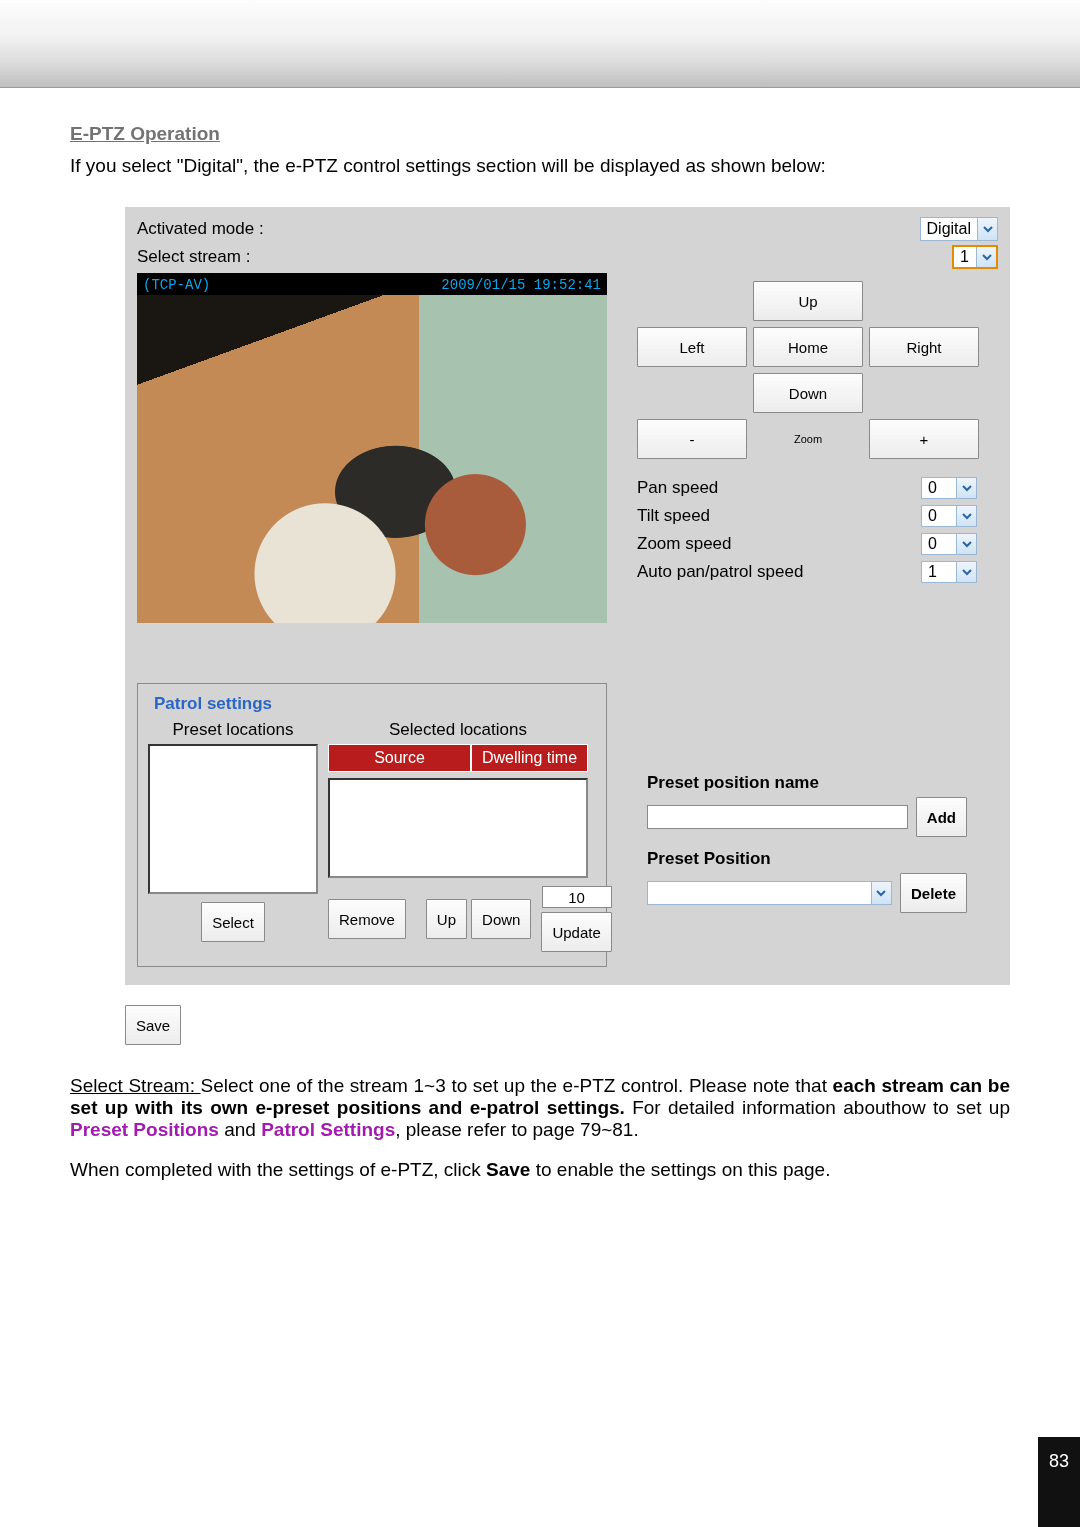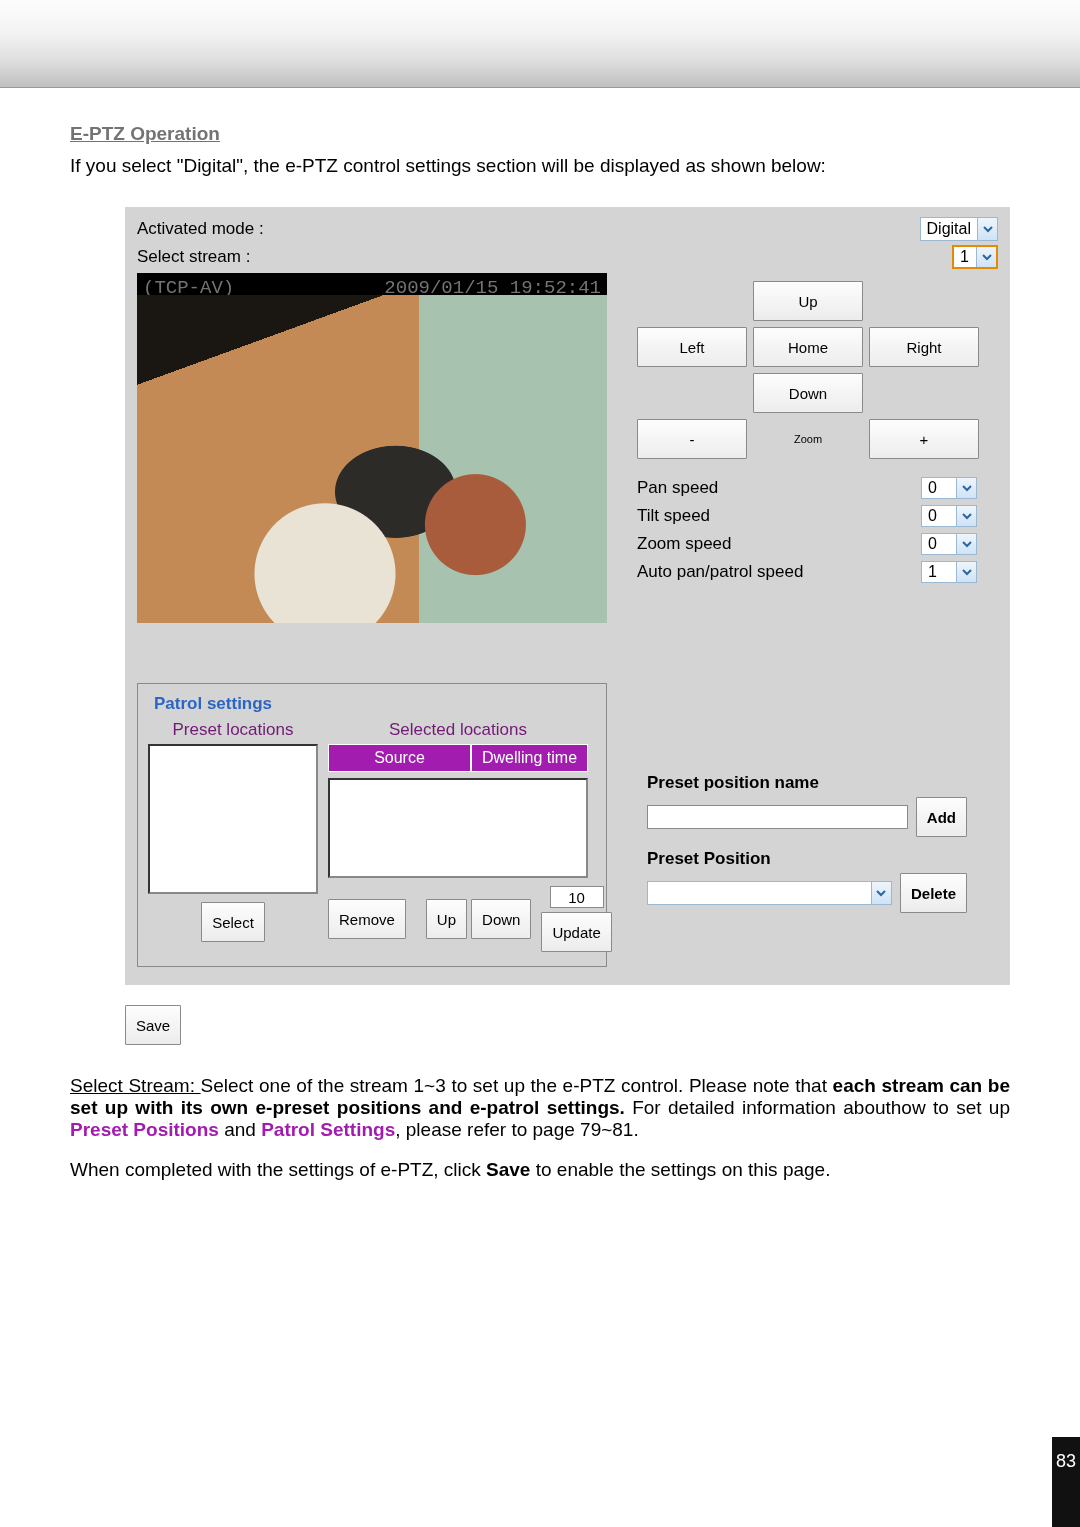--- a/index.html
+++ b/index.html
@@ -48,21 +48,21 @@
   }
   .dd .dd-chevron svg { width:10px; height:10px; }
   .dd.orange { border:2px solid #e28b04; }
 
   .mid-row { display:flex; gap:30px; margin-top:4px; }
 
   .video {
     width:470px; height:350px;
     background:#000; position:relative; overflow:hidden;
   }
-  .video .osd { position:absolute; top:4px; color:#737373; font-size:19px; font-family:"Courier New",monospace; }
+  .video .osd { position:absolute; top:4px; color:#0ea5e9; font-size:14px; font-family:"Courier New",monospace; }
   .video .osd.left { left:6px; }
   .video .osd.right { right:6px; }
   .room {
     position:absolute; left:0; right:0; top:22px; bottom:0;
     background:
       radial-gradient(circle at 40% 85%, #e9e3d5 0 70px, transparent 71px),
       radial-gradient(circle at 72% 70%, #a85c3c 0 50px, transparent 51px),
       radial-gradient(ellipse at 55% 60%, #2d2b28 0 60px, transparent 61px),
       linear-gradient(160deg, #1a1612 0 18%, transparent 18%),
       linear-gradient(to right, #c38a55 0 60%, #a8c2b0 60% 100%);
@@ -88,56 +88,56 @@
   }
   .fieldset {
     border:1px solid #8a8a8a; width:470px; padding:10px 10px 14px 10px;
   }
   .fieldset .legend {
     color:#2a66c6; font-weight:bold; font-size:17px;
     background:#d4d4d4; display:inline-block;
     margin-top:-20px; padding:0 6px;
   }
   .cols { display:flex; gap:10px; margin-top:6px; }
-  .colhead { color:#701a75; font-size:17px; text-align:center; margin-bottom:4px; }
+  .colhead { color:#000000; font-size:17px; text-align:center; margin-bottom:4px; }
   .listbox {
     background:#fff; border:2px inset #888; height:150px;
   }
   .left-col { width:170px; }
   .right-col { width:260px; }
-  .th-row { display:flex; background:#a21caf; color:#fff; font-size:16px; }
+  .th-row { display:flex; background:#b91c1c; color:#fff; font-size:16px; }
   .th-row div { padding:4px 6px; border:1px solid #fff; }
   .th-src { width:55%; text-align:center; }
   .th-dw  { width:45%; text-align:center; }
   .sel-list { border:2px inset #888; background:#fff; height:100px; margin-top:6px;}
   .undertable { display:flex; justify-content:space-around; align-items:center; margin-top:8px; }
   .btn-inline { padding:0 10px; }
   .small-input {
-    width:54px; height:22px; background:#fff; border:1px solid #8a8a8a;
+    width:70px; height:22px; background:#fff; border:1px solid #8a8a8a;
     font-size:15px; text-align:center;
   }
 
   .right-side { width:320px; font-size:17px;font-weight:bold; }
   .right-side .lbl { margin-bottom:4px; }
   .right-side .line { display:flex; gap:8px; align-items:center; margin-bottom:12px;}
   .text-input {
     flex:1; height:24px; background:#fff; border:1px solid #8a8a8a;
   }
   .dd.wide { flex:1; }
 
   .save-row { margin-top:20px; margin-left:55px; }
 
   .body-text { margin-top:30px; font-size:19px; text-align:justify; }
   .body-text .ul { text-decoration:underline; }
   .body-text .kw { color:#a21caf; font-weight:bold; }
   .body-text b { font-weight:bold; }
 
   .pagenum {
     position:absolute; right:0; bottom:0;
-    width:28px; height:90px; background:#111; color:#fff;
+    width:42px; height:90px; background:#111; color:#fff;
     display:flex; align-items:flex-start; justify-content:center;
     padding-top:14px; font-size:18px;
   }
   .page-wrap { position:relative; height:1439px; }
 </style>
 </head>
 <body>
 
 <div class="header-band"></div>
 

